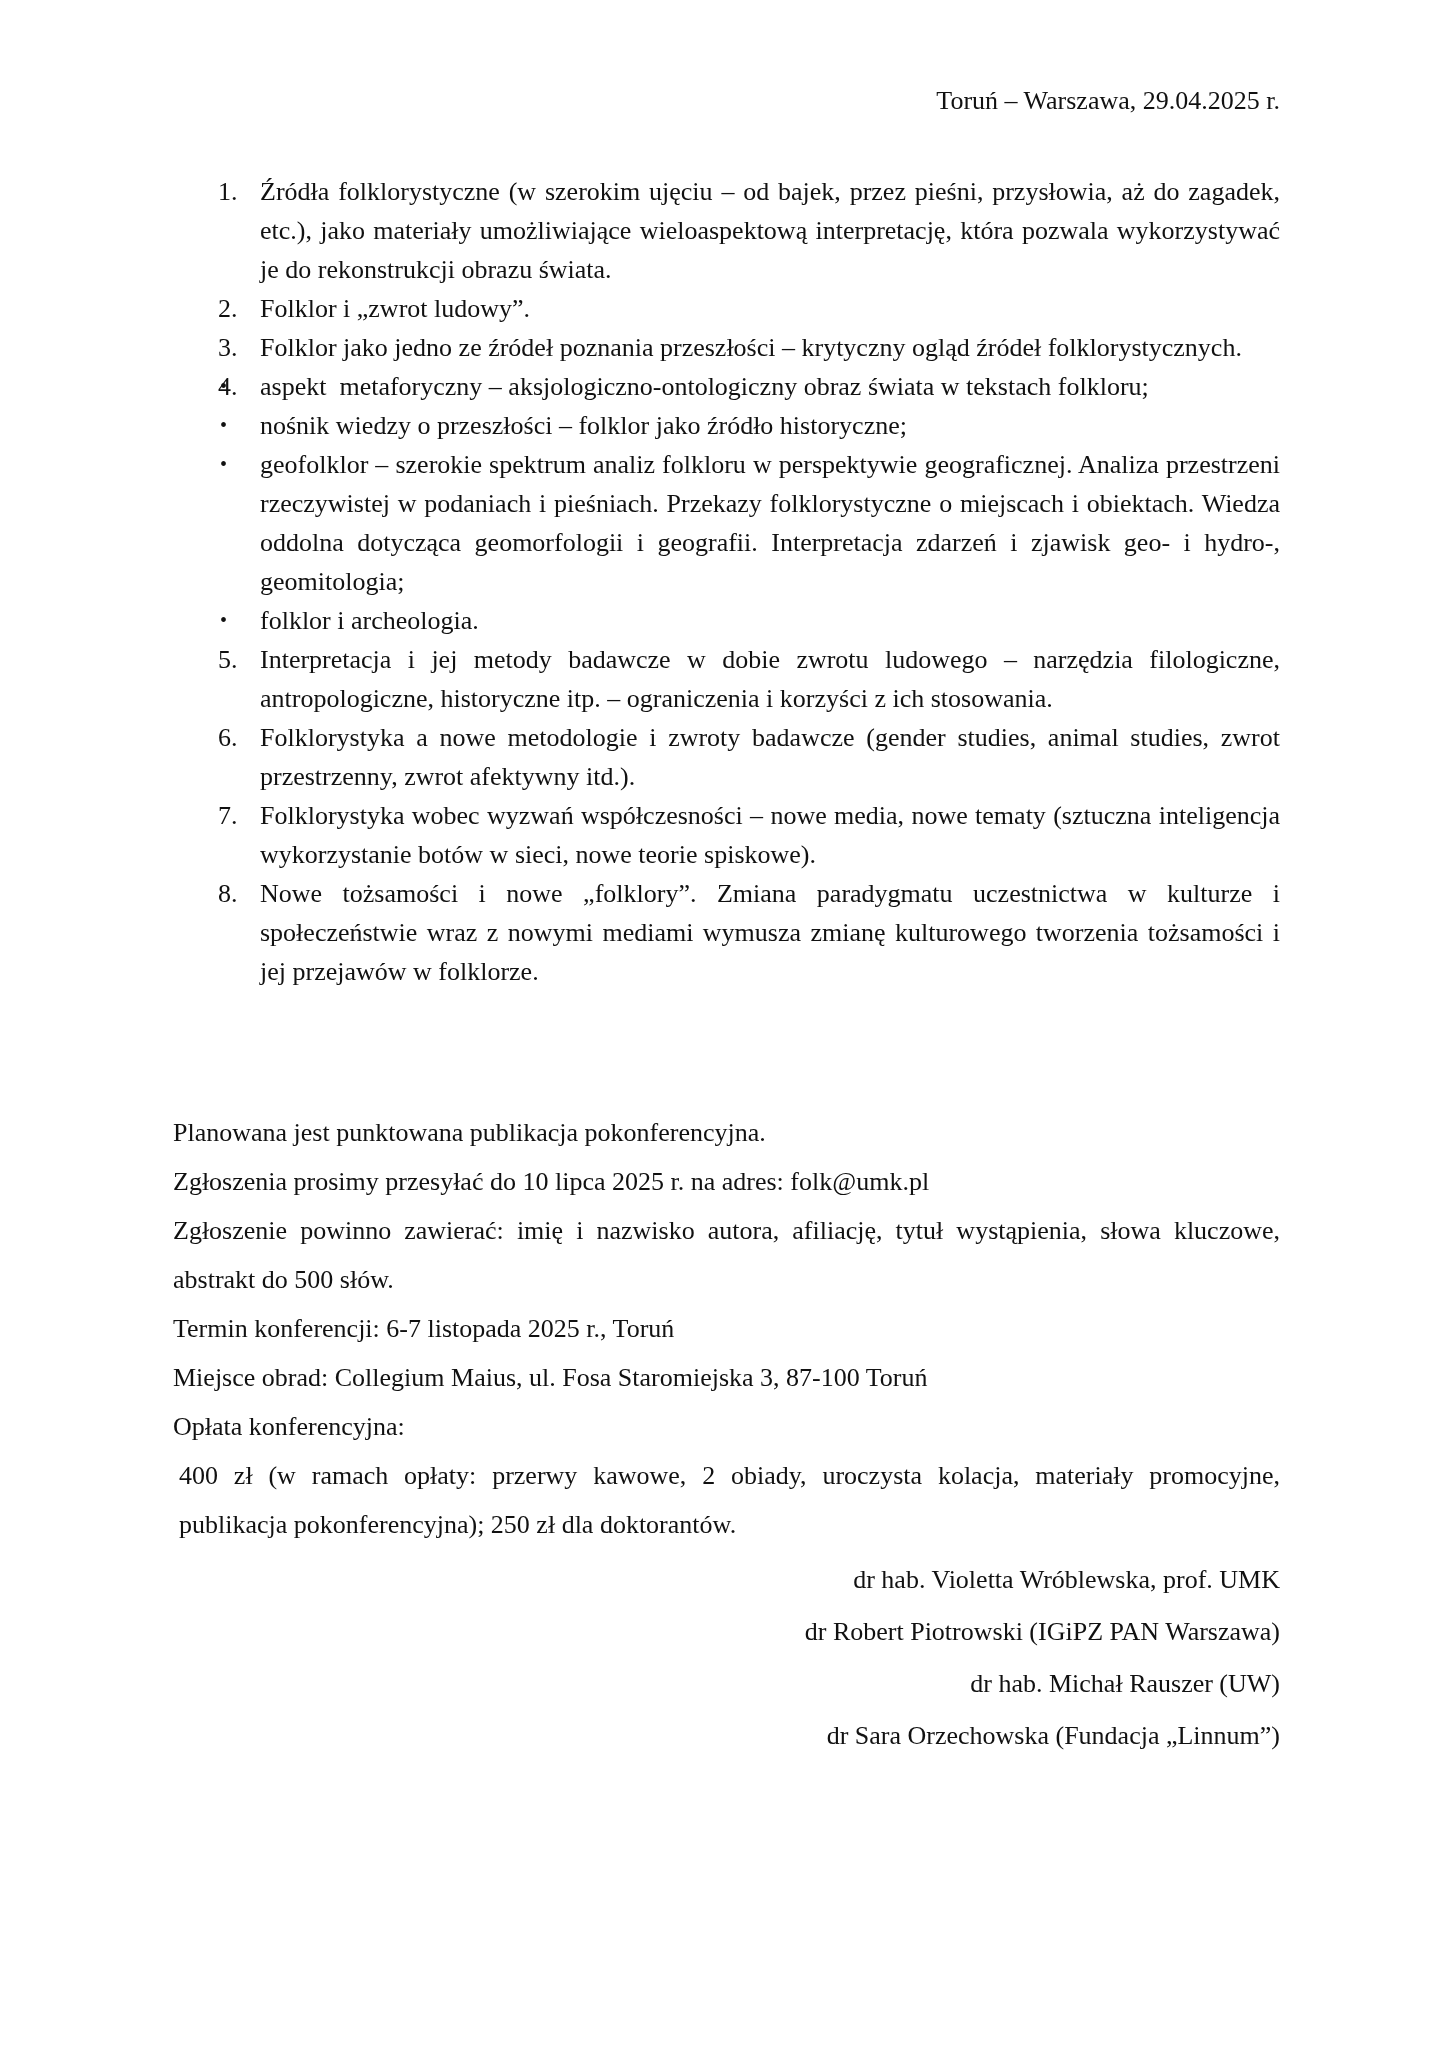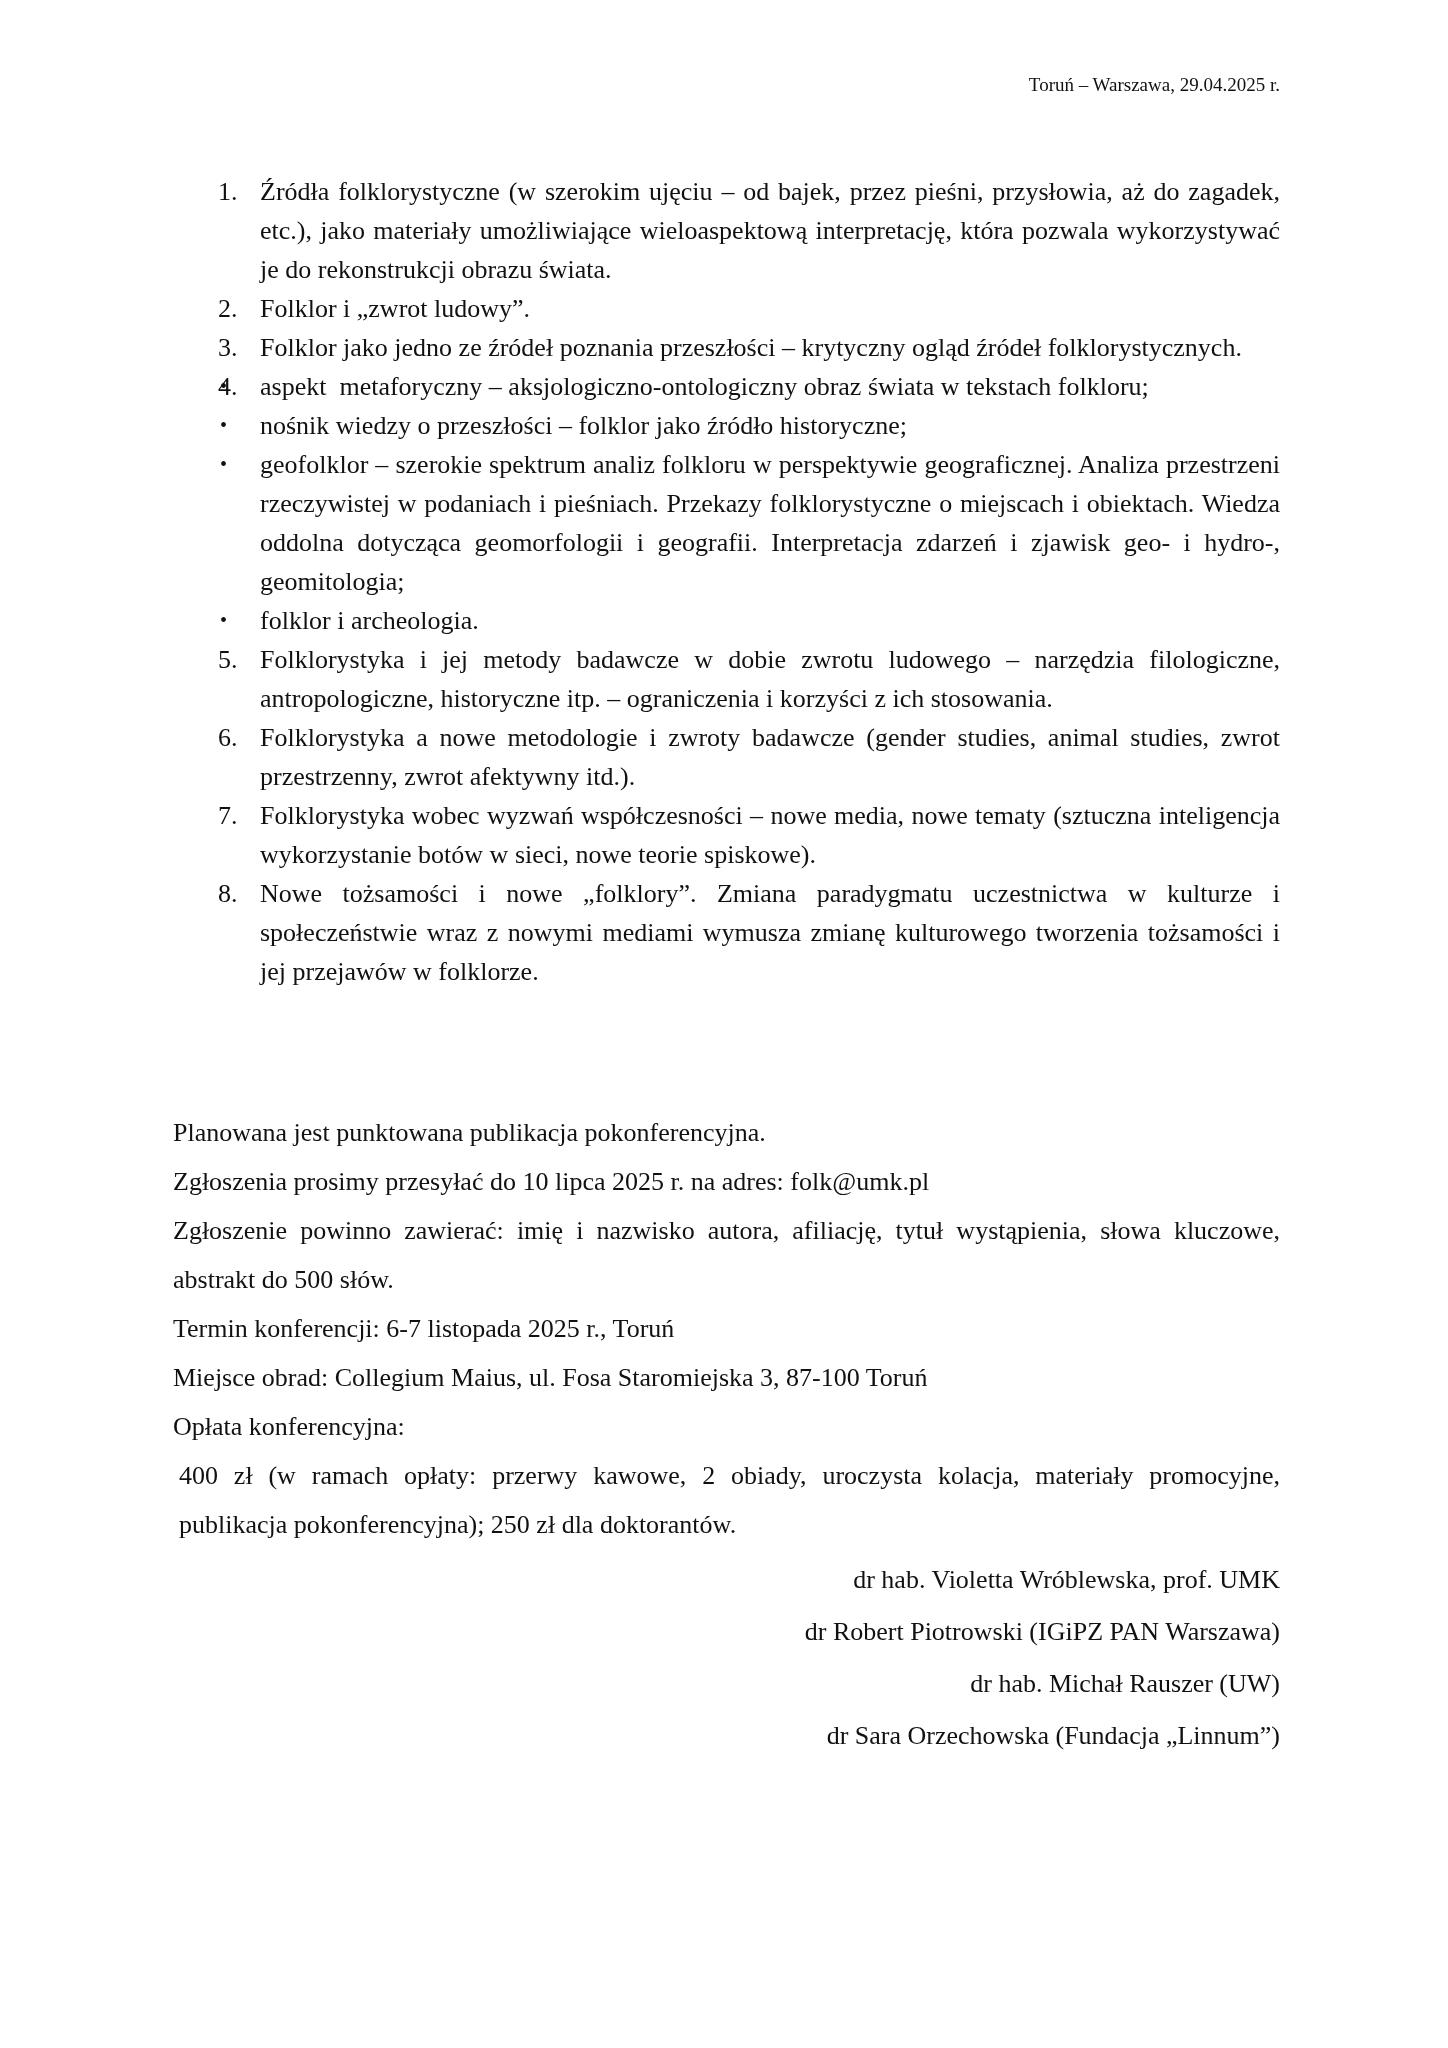--- a/index.html
+++ b/index.html
@@ -1,19 +1,19 @@
 <!DOCTYPE html>
 <html><head>
 <meta charset="utf-8">
 <style>
   html, body { margin:0; padding:0; background:#ffffff; }
   body { width:1448px; height:2048px; position:relative; overflow:hidden;
          font-family:"Liberation Serif", "DejaVu Serif", serif; color:#111; font-size:26px; }
   .page { position:absolute; left:0; top:0; width:1448px; height:2048px; }
-  .date { position:absolute; top:68px; right:168px; font-size:19px; line-height:34px; }
+  .date { position:absolute; top:84px; right:168px; font-size:26px; line-height:34px; }
   .list { position:absolute; left:173px; top:172px; width:1107px; margin:0; padding:0; list-style:none; }
   .li { position:relative; padding-left:87px; line-height:39px; text-align:justify; }
   .li .mk { position:absolute; left:45px; top:0; }
   .li.bullet .mk { left:47px; font-size:20px; }
   .paras { position:absolute; left:173px; top:1108px; width:1107px; }
   .p { line-height:49px; text-align:justify; margin:0; }
   .p b { font-weight:normal; }
   .p.indent1 { padding-left:6px; }
   .committee { position:absolute; right:168px; top:1554px; text-align:right; }
   .committee div { line-height:52px; }
@@ -26,21 +26,21 @@
 
   <div class="list">
     <div class="li"><span class="mk">1.</span><span>Źródła folklorystyczne (w szerokim ujęciu – od bajek, przez pieśni, przysłowia, aż do zagadek, etc.), jako materiały umożliwiające wieloaspektową interpretację, która pozwala wykorzystywać je do rekonstrukcji obrazu świata.</span></div>
     <div class="li"><span class="mk">2.</span><span>Folklor i „zwrot ludowy”.</span></div>
     <div class="li"><span class="mk">3.</span><span>Folklor jako jedno ze źródeł poznania przeszłości – krytyczny ogląd źródeł folklorystycznych.</span></div>
     <div class="li"><span class="mk">4.</span></div>
     <div class="li bullet"><span class="mk">•</span><span style="white-space:pre-wrap">aspekt  metaforyczny – aksjologiczno-ontologiczny obraz świata w tekstach folkloru;</span></div>
     <div class="li bullet"><span class="mk">•</span><span>nośnik wiedzy o przeszłości – folklor jako źródło historyczne;</span></div>
     <div class="li bullet"><span class="mk">•</span><span>geofolklor – szerokie spektrum analiz folkloru w perspektywie geograficznej. Analiza przestrzeni rzeczywistej w podaniach i pieśniach. Przekazy folklorystyczne o miejscach i obiektach. Wiedza oddolna dotycząca geomorfologii i geografii. Interpretacja zdarzeń i zjawisk geo- i hydro-, geomitologia;</span></div>
     <div class="li bullet"><span class="mk">•</span><span>folklor i archeologia.</span></div>
-    <div class="li"><span class="mk">5.</span><span>Folklorystyka i jej metody badawcze w dobie zwrotu ludowego – narzędzia filologiczne, antropologiczne, historyczne itp. – ograniczenia i korzyści z ich stosowania.</span></div>
+    <div class="li"><span class="mk">5.</span><span>Interpretacja i jej metody badawcze w dobie zwrotu ludowego – narzędzia filologiczne, antropologiczne, historyczne itp. – ograniczenia i korzyści z ich stosowania.</span></div>
     <div class="li"><span class="mk">6.</span><span>Folklorystyka a nowe metodologie i zwroty badawcze (gender studies, animal studies, zwrot przestrzenny, zwrot afektywny itd.).</span></div>
     <div class="li"><span class="mk">7.</span><span>Folklorystyka wobec wyzwań współczesności – nowe media, nowe tematy (sztuczna inteligencja wykorzystanie botów w sieci, nowe teorie spiskowe).</span></div>
     <div class="li"><span class="mk">8.</span><span>Nowe tożsamości i nowe „folklory”. Zmiana paradygmatu uczestnictwa w kulturze i społeczeństwie wraz z nowymi mediami wymusza zmianę kulturowego tworzenia tożsamości i jej przejawów w folklorze.</span></div>
   </div>
 
   <div class="paras">
     <p class="p">Planowana jest punktowana publikacja pokonferencyjna.</p>
     <p class="p"><span>Zgłoszenia prosimy przesyłać do </span><b>10 lipca 2025 r.</b><span> na adres: </span><span>folk@umk.pl</span></p>
     <p class="p">Zgłoszenie powinno zawierać: imię i nazwisko autora, afiliację, tytuł wystąpienia, słowa kluczowe, abstrakt do 500 słów.</p>
     <p class="p"><b>Termin konferencji:</b><span> 6-7 listopada 2025 r., Toruń</span></p>

